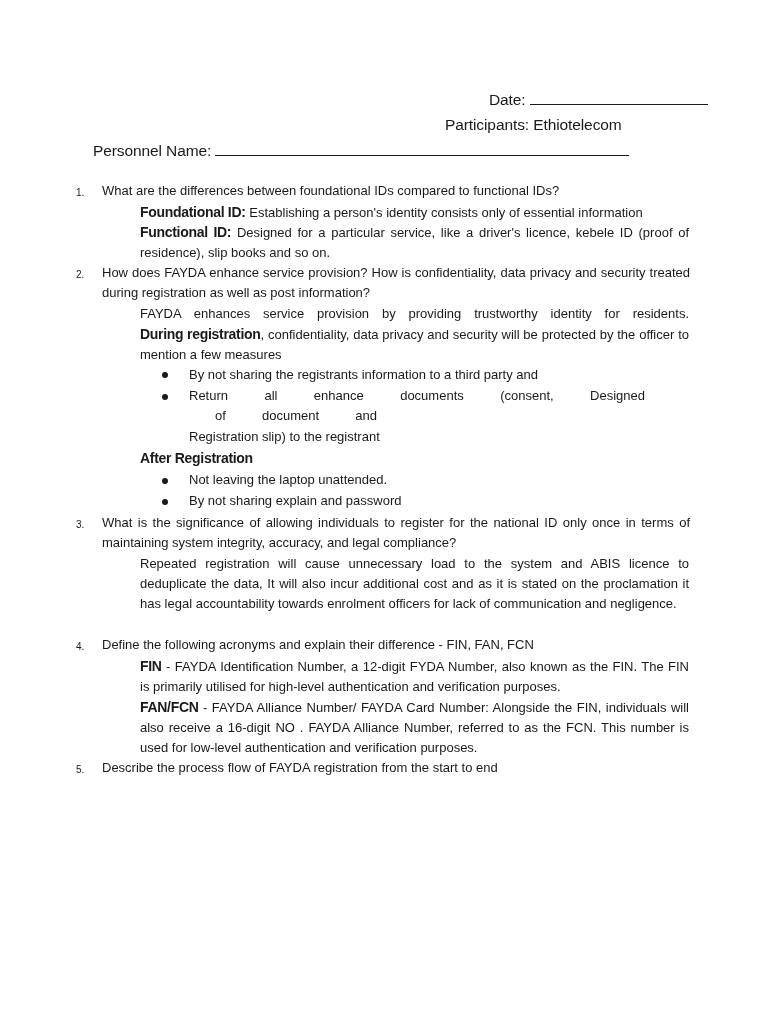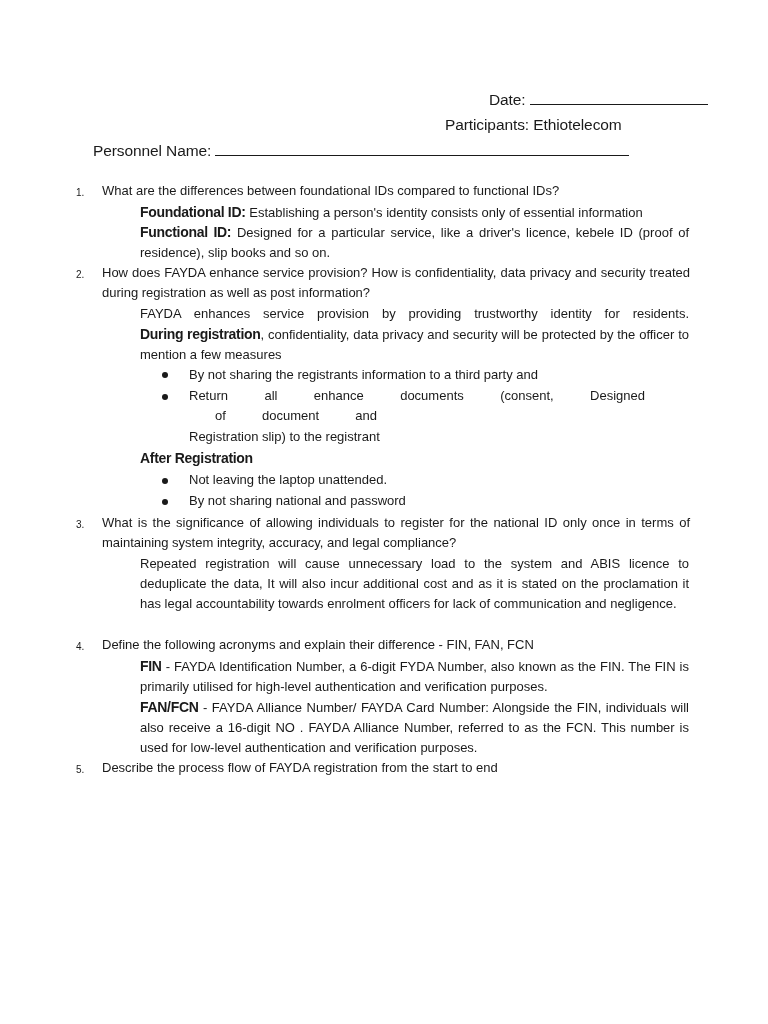--- a/index.html
+++ b/index.html
@@ -76,30 +76,30 @@
       <span>document</span>
       <span>and</span>
     </div>
     <div class="bullet" style="top:427px">Registration slip) to the registrant</div>
 
     <div class="sub" style="top:448px">After Registration</div>
 
     <span class="dot" style="top:478px"></span>
     <div class="bullet" style="top:470px">Not leaving the laptop unattended.</div>
     <span class="dot" style="top:499px"></span>
-    <div class="bullet" style="top:491px">By not sharing national and password</div>
+    <div class="bullet" style="top:491px">By not sharing explain and password</div>
 
     <span class="qnum" style="top:515px">3.</span>
     <div class="q" style="top:513px">What is the significance of allowing individuals to register for the national ID only once in terms of maintaining system integrity, accuracy, and legal compliance?</div>
     <div class="ans" style="top:554px">Repeated registration will cause unnecessary load to the system and ABIS licence to deduplicate the data, It will also incur additional cost and as it is stated on the proclamation it has legal accountability towards enrolment officers for lack of communication and negligence.</div>
 
     <span class="qnum" style="top:637px">4.</span>
     <div class="q" style="top:635px">Define the following acronyms and explain their difference - FIN, FAN, FCN</div>
     <div class="ans" style="top:656px">
-      <b>FIN</b><span> - FAYDA Identification Number, a 6-digit FYDA Number, also known as the FIN. The FIN is primarily utilised for high-level authentication and verification purposes.</span>
+      <b>FIN</b><span> - FAYDA Identification Number, a 12-digit FYDA Number, also known as the FIN. The FIN is primarily utilised for high-level authentication and verification purposes.</span>
     </div>
     <div class="ans" style="top:697px">
       <b>FAN/FCN</b><span> - FAYDA Alliance Number/ FAYDA Card Number: Alongside the FIN, individuals will also receive a 16-digit NO . FAYDA Alliance Number, referred to as the FCN. This number is used for low-level authentication and verification purposes.</span>
     </div>
 
     <span class="qnum" style="top:760px">5.</span>
     <div class="q" style="top:758px">Describe the process flow of FAYDA registration from the start to end</div>
 
   </div>
 </div>

